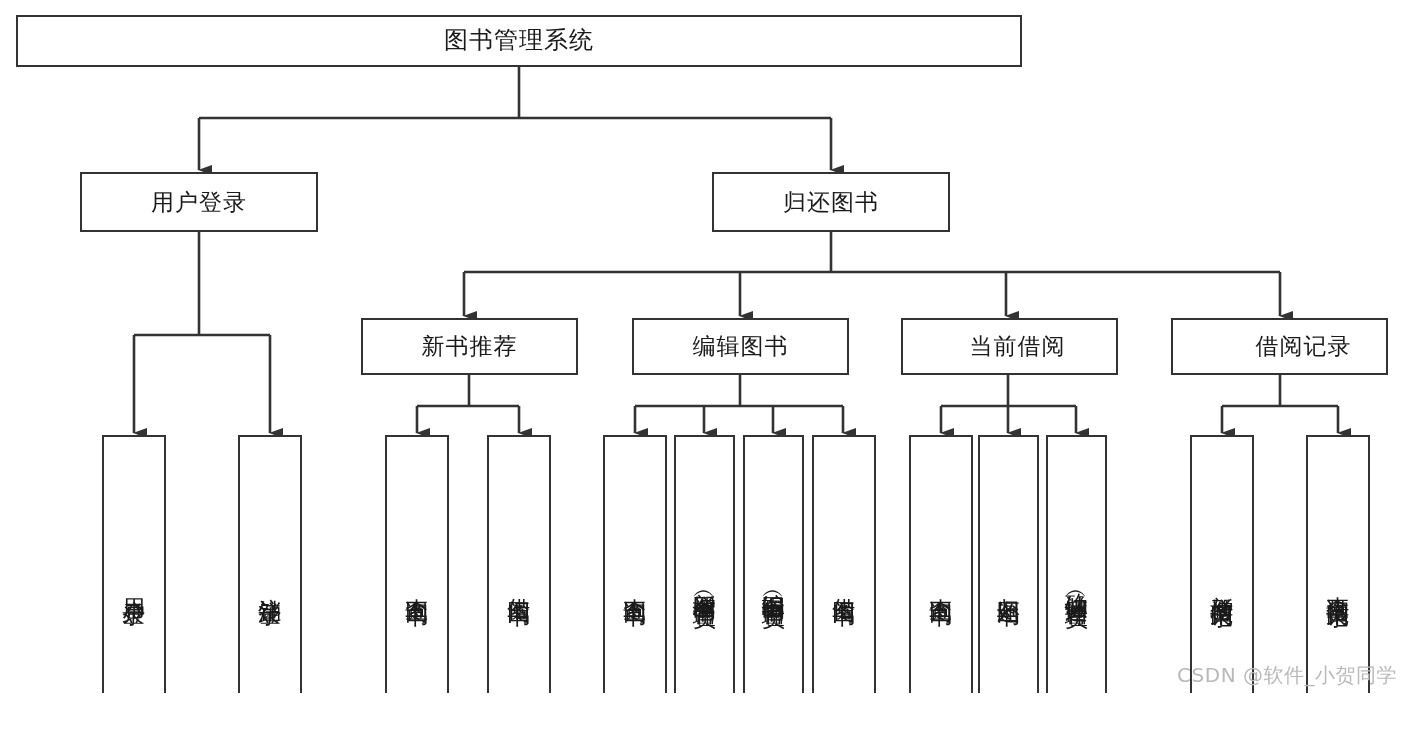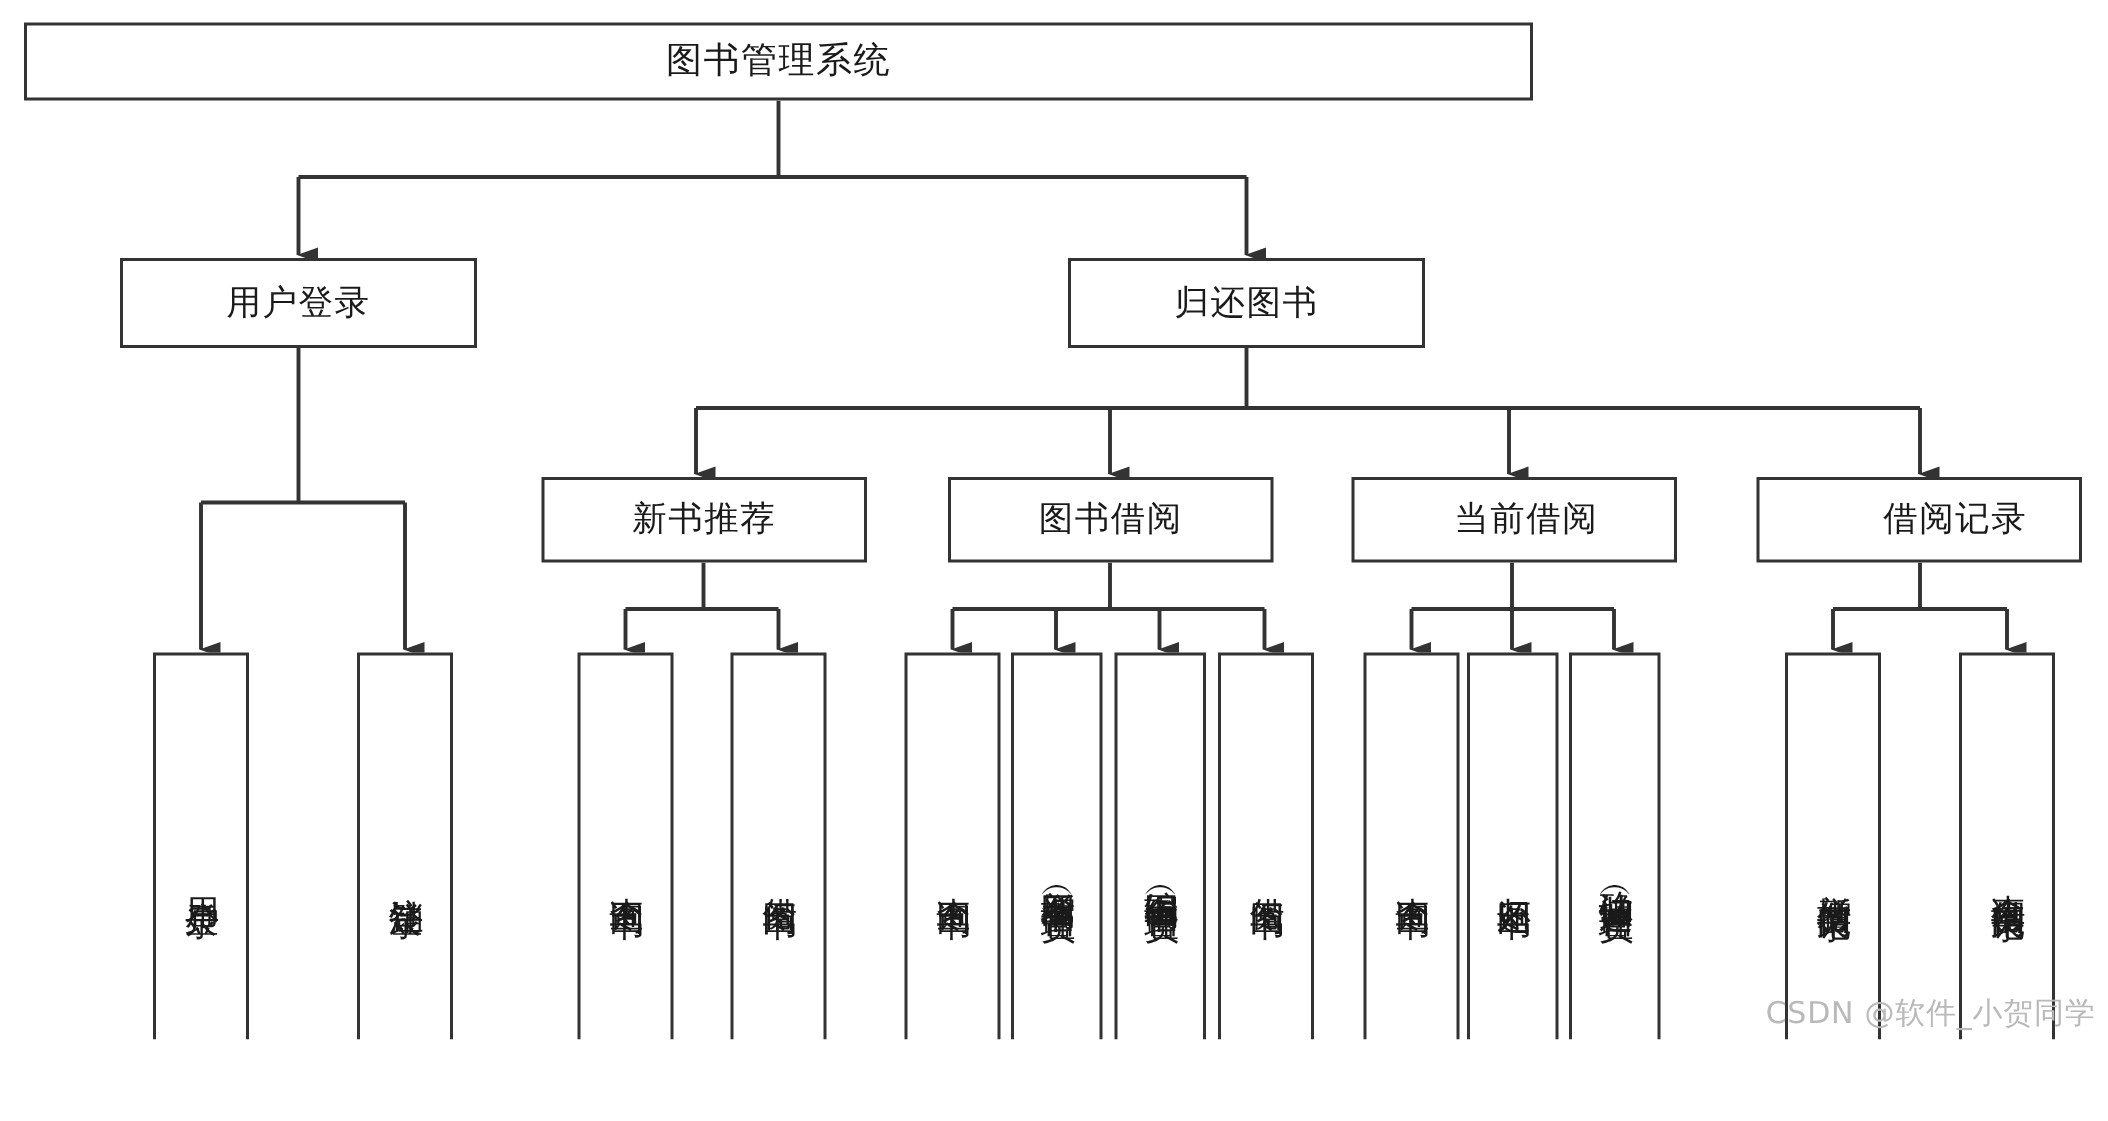--- a/index.html
+++ b/index.html
@@ -139,21 +139,21 @@
     <span>用户登录</span>
   </div>
   <div class="node node-h" style="left:712px; top:172px; width:238px; height:60px;">
     <span>归还图书</span>
   </div>
 
   <div class="node node-h" style="left:361px; top:318px; width:217px; height:57px;">
     <span>新书推荐</span>
   </div>
   <div class="node node-h" style="left:632px; top:318px; width:217px; height:57px;">
-    <span>图书借阅</span>
+    <span>编辑图书</span>
   </div>
   <div class="node node-h" style="left:901px; top:318px; width:217px; height:57px;padding-left:16px;">
     <span>当前借阅</span>
   </div>
   <div class="node node-h" style="left:1171px; top:318px; width:217px; height:57px;padding-left:48px;">
     <span>借阅记录</span>
   </div>
 
   <div class="node node-v" style="left:102px; top:435px; width:64px; height:298px;">
     <span>用户登录</span>

